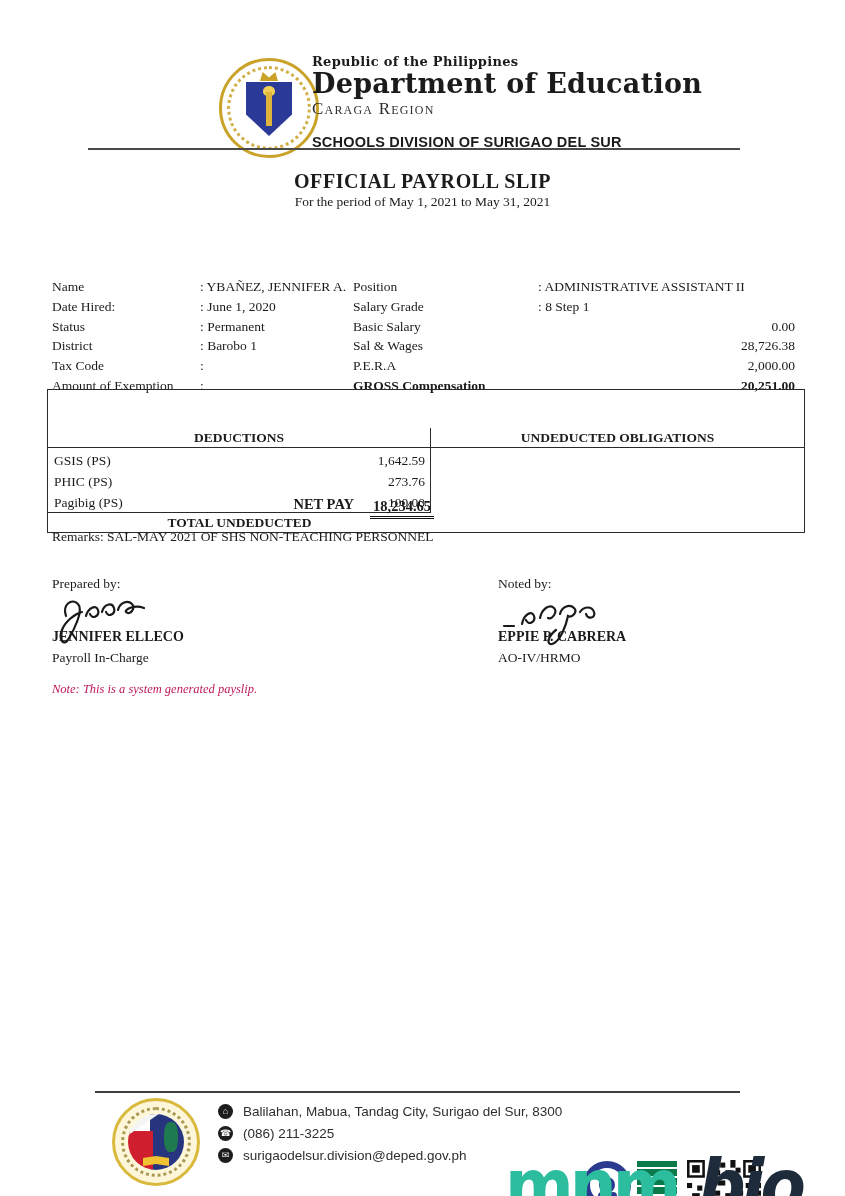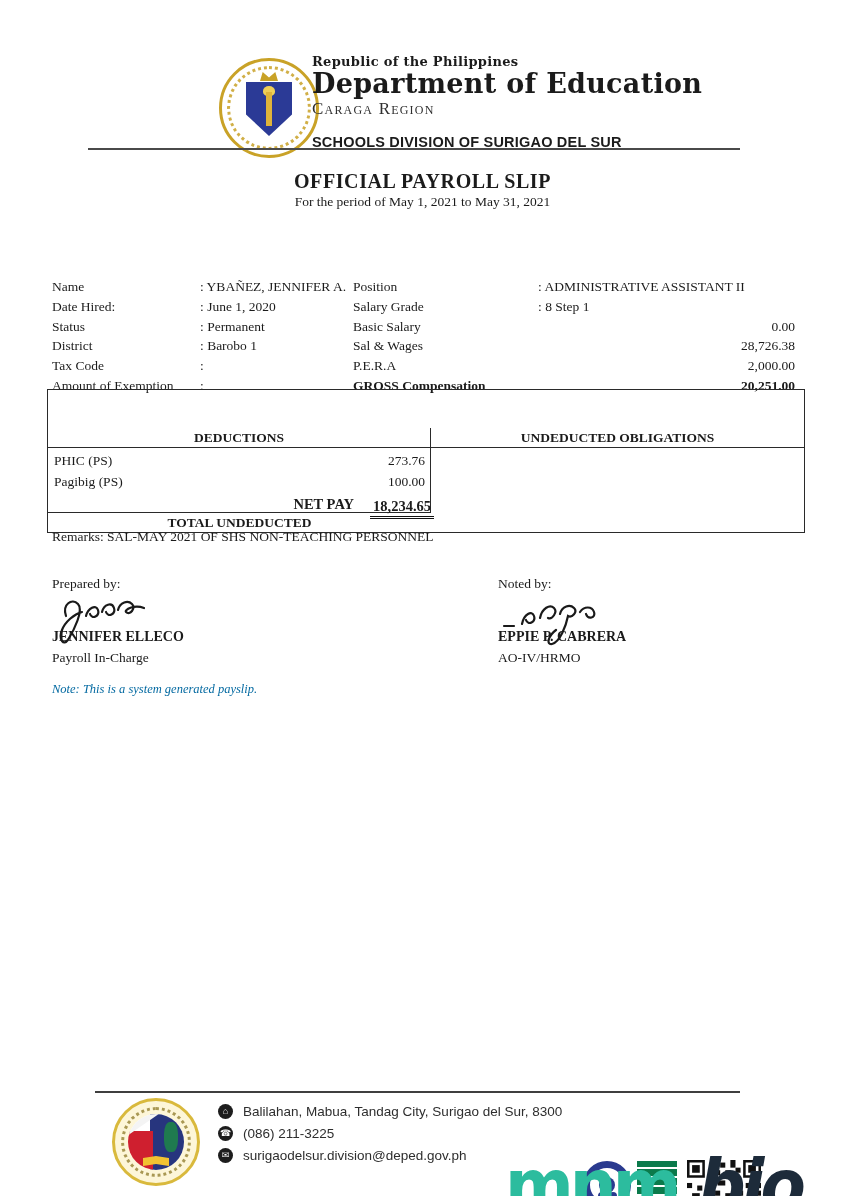--- a/index.html
+++ b/index.html
@@ -62,21 +62,21 @@
   .netpay { position:absolute; top:496px; left:47px; width:387px; display:flex; justify-content:flex-end;
     gap:16px; font-weight:bold; font-size:14.5px; }
   .netpay-amt { border-bottom:3px double #111; padding:2px 3px 1px; }
 
   
   .remarks { position:absolute; left:52px; top:529px; font-size:13.5px; }
   .sig-heading { position:absolute; font-size:13.5px; }
   .sig-name { position:absolute; font-weight:bold; font-size:14px; }
   .sig-title { position:absolute; font-size:13.5px; }
   .sig-svg { position:absolute; }
-  .doc-note { position:absolute; left:52px; top:682px; font-style:italic; font-size:12.5px; color:#0369a1; }
+  .doc-note { position:absolute; left:52px; top:682px; font-style:italic; font-size:12.5px; color:#be185d; }
 
   
   .ftr-rule { position:absolute; left:95px; top:1091px; width:645px; border-top:2px solid #3f3f3f; }
   .fseal { position:absolute; left:112px; top:1098px; width:88px; height:88px; }
   .fseal-ring { position:absolute; inset:0; border-radius:50%; background:#fdf6d8; border:3px solid #d9b93c; }
   .fseal-arc { position:absolute; inset:9px; border-radius:50%; border:3px dotted #86711c; opacity:.7; }
   .fseal-core { position:absolute; inset:16px; border-radius:50%; overflow:hidden; background:#fff; }
   .fseal-blue { position:absolute; right:0; top:0; width:60%; height:100%; background:#27357e; }
   .fseal-red { position:absolute; left:0; top:30%; width:45%; height:70%; background:#cf1f2f; }
   .fseal-white { position:absolute; left:0; top:0; width:55%; height:38%; background:#f4f4f4; clip-path:polygon(0 0,100% 0,0 100%); }
@@ -175,20 +175,24 @@
     </div>
   </div>
 
   <div class="dtable">
     <div class="dt-grid">
       <div class="th">DEDUCTIONS</div>
       <div class="th">UNDEDUCTED OBLIGATIONS</div>
     </div>
     <div class="dt-grid">
       <div class="cell-body">
+        <div class="trow">
+          <span class="tname">GSIS (PS)</span>
+          <span class="tamt">1,642.59</span>
+        </div>
         <div class="trow">
           <span class="tname">PHIC (PS)</span>
           <span class="tamt">273.76</span>
         </div>
         <div class="trow">
           <span class="tname">Pagibig (PS)</span>
           <span class="tamt">100.00</span>
         </div>
       </div>
       <div class="cell-body"></div>

